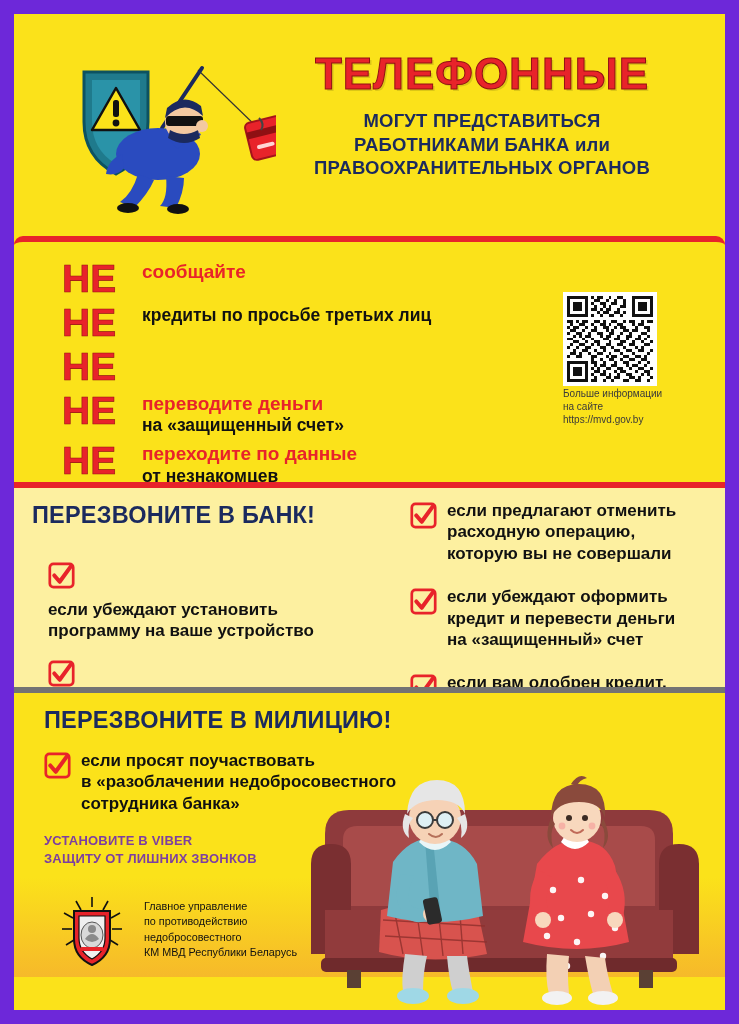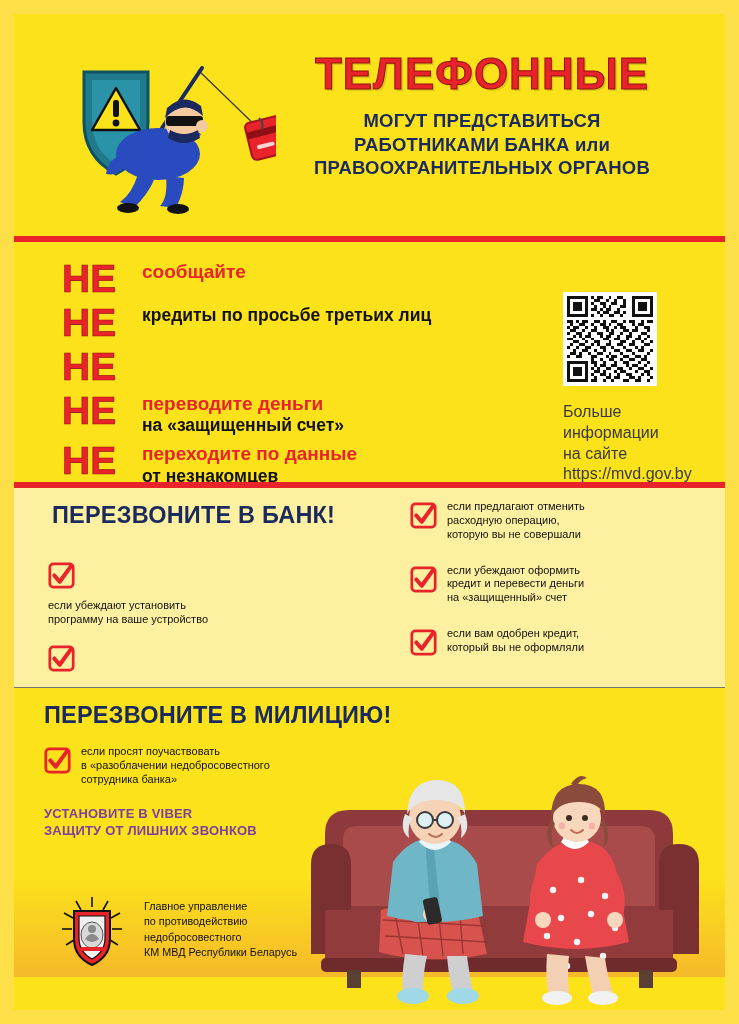--- a/index.html
+++ b/index.html
@@ -4,21 +4,21 @@
 <style>
   * { box-sizing: border-box; margin: 0; padding: 0; }
   html, body {
     width: 739px; height: 1024px;
     font-family: "Liberation Sans", sans-serif;
     background: #ffffff;
   }
   .poster {
     position: relative;
     width: 739px; height: 1024px;
-    background: #fde047;
+    background: #6d28d9;
     padding: 14px;
   }
   .inner {
     position: relative;
     width: 100%; height: 100%;
     background: #fbe21a;
     overflow: hidden;
   }
 
   
@@ -58,20 +58,21 @@
     width: 210px; height: 160px;
   }
 
   
   .ne-section {
     position: relative;
     background: #fbe21a;
     padding: 12px 0 8px 0;
     height: 246px;
     border-top: 6px solid #e8232a;
+    border-radius: 9px;
   }
   .ne-list {
     position: absolute;
     left: 48px; top: 18px;
     width: 500px;
   }
   .ne-row {
     display: flex;
     align-items: flex-start;
     margin-bottom: 7px;
@@ -104,54 +105,54 @@
     right: 38px; top: 50px;
     width: 130px;
   }
   .qr-frame {
     width: 94px; height: 94px;
     background: #ffffff;
     padding: 4px;
     margin-left: 6px;
   }
   .qr-caption {
-    margin-top: 16px;
-    font-size: 16px;
+    margin-top: 1px;
+    font-size: 10px;
     color: #3a3a3a;
     line-height: 1.3;
     margin-left: 6px;
   }
 
   
   .bank-section {
     position: relative;
     height: 205px;
     background: #fdf0a0;
     border-top: 6px solid #e8232a;
-    padding: 14px 22px 0 38px;
+    padding: 14px 22px 0 18px;
   }
   .sect-head {
     font-size: 23.5px;
     font-weight: bold;
     color: #1b2a5e;
     letter-spacing: 0.2px;
   }
   .check-item {
     display: flex;
     align-items: flex-start;
     gap: 10px;
   }
   .check-box {
     flex: 0 0 auto;
     width: 27px; height: 27px;
     margin-top: 2px;
   }
   .check-text {
-    font-size: 11px;
-    font-weight: normal;
+    font-size: 17px;
+    font-weight: bold;
     color: #111111;
     line-height: 1.26;
   }
   .bank-left {
     position: absolute;
     left: 34px; top: 72px;
     width: 300px;
   }
   .bank-left .check-item { margin-bottom: 16px; flex-direction: column; }
   .bank-right {
@@ -159,21 +160,21 @@
     left: 396px; top: 12px;
     width: 310px;
   }
   .bank-right .check-item { margin-bottom: 22px; }
 
   
   .mil-section {
     position: relative;
     height: 190px;
     background: #fbe21a;
-    border-top: 1px solid #737373;
+    border-top: 6px solid #737373;
     padding: 14px 22px 0 30px;
     overflow: hidden;
   }
   .mil-left { position: absolute; left: 30px; top: 14px; width: 360px; }
   .mil-check { margin-top: 16px; }
   .viber {
     margin-top: 18px;
     font-size: 13px;
     font-weight: bold;
     color: #7d3fa0;

